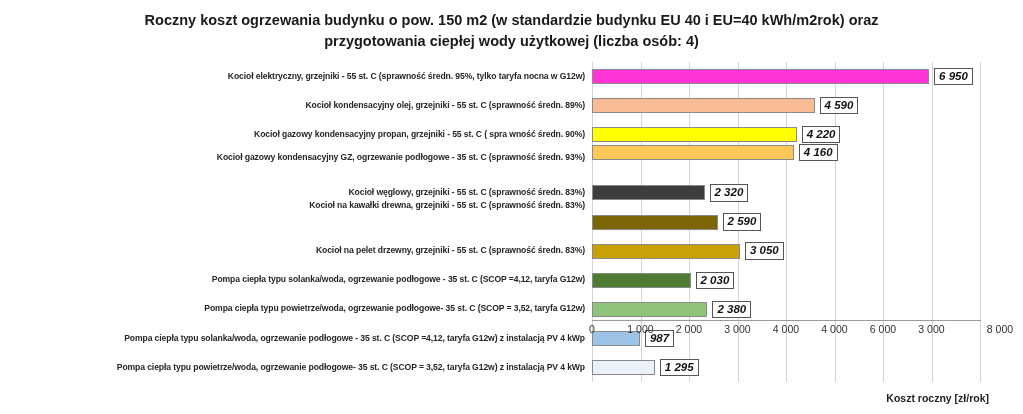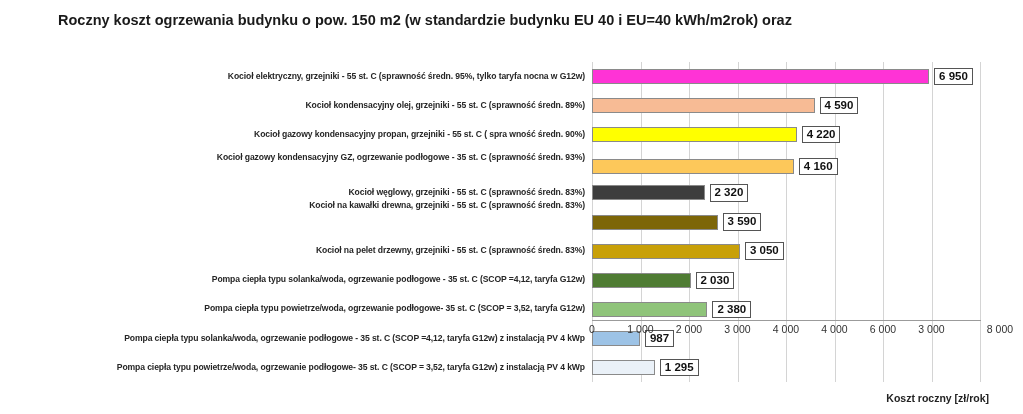--- a/index.html
+++ b/index.html
@@ -14,21 +14,21 @@
     color: #222222;
     overflow: hidden;
   }
   .chart-wrap {
     position: relative;
     width: 1023px;
     height: 414px;
     box-sizing: border-box;
   }
   .title {
-    text-align: left;
+    text-align: center;
     font-size: 14.5px;
     font-weight: bold;
     color: #1a1a1a;
     line-height: 1.45;
     padding: 10px 58px 0 58px;
     box-sizing: border-box;
   }
   .title .line {
     display: block;
   }
@@ -85,20 +85,21 @@
   .bar-value {
     margin-left: 5px;
     font-size: 11.5px;
     font-weight: bold;
     color: #111111;
     background: #ffffff;
     border: 1px solid #555555;
     padding: 1px 4px 1px 4px;
     white-space: nowrap;
     line-height: 1.15;
+    font-style: italic;
   }
   .gridlines {
     position: absolute;
     left: 592px;
     top: 0;
     width: 388px;
     height: 320px;
     pointer-events: none;
   }
   .gridline {
@@ -141,20 +142,21 @@
     margin-left: 36px;
   }
 </style>
 </head>
 <body>
 
 <div class="chart-wrap">
 
   <div class="title">
     <span class="line">Roczny koszt ogrzewania budynku o pow. 150 m2 (w standardzie budynku EU 40 i EU=40 kWh/m2rok) oraz</span>
+    <span class="line">przygotowania ciepłej wody użytkowej (liczba osób: 4)</span>
   </div>
 
   <div class="plot-area">
 
     <div class="gridlines">
       <div class="gridline" style="left:0px"></div>
       <div class="gridline" style="left:48.5px"></div>
       <div class="gridline" style="left:97px"></div>
       <div class="gridline" style="left:145.5px"></div>
       <div class="gridline" style="left:194px"></div>
@@ -206,31 +208,31 @@
         <div class="bar-value">6 950</div>
       </div>
       <div class="bar-row" style="top:36.1px;height:15px">
         <div class="bar" style="width:222.6px;background:#f7bb95"></div>
         <div class="bar-value">4 590</div>
       </div>
       <div class="bar-row" style="top:65.2px;height:15px">
         <div class="bar" style="width:204.7px;background:#ffff00"></div>
         <div class="bar-value">4 220</div>
       </div>
-      <div class="bar-row" style="top:97px;height:15px">
+      <div class="bar-row" style="top:83px;height:15px">
         <div class="bar" style="width:201.8px;background:#fdc85a"></div>
         <div class="bar-value">4 160</div>
       </div>
       <div class="bar-row" style="top:123.4px;height:15px">
         <div class="bar" style="width:112.5px;background:#3d3d3d"></div>
         <div class="bar-value">2 320</div>
       </div>
       <div class="bar-row" style="top:152.5px;height:15px">
         <div class="bar" style="width:125.6px;background:#7d6608"></div>
-        <div class="bar-value">3 590</div>
+        <div class="bar-value">2 590</div>
       </div>
       <div class="bar-row" style="top:181.6px;height:15px">
         <div class="bar" style="width:147.9px;background:#c8a008"></div>
         <div class="bar-value">3 050</div>
       </div>
       <div class="bar-row" style="top:210.7px;height:15px">
         <div class="bar" style="width:98.5px;background:#4f7c33"></div>
         <div class="bar-value">2 030</div>
       </div>
       <div class="bar-row" style="top:239.8px;height:15px">

